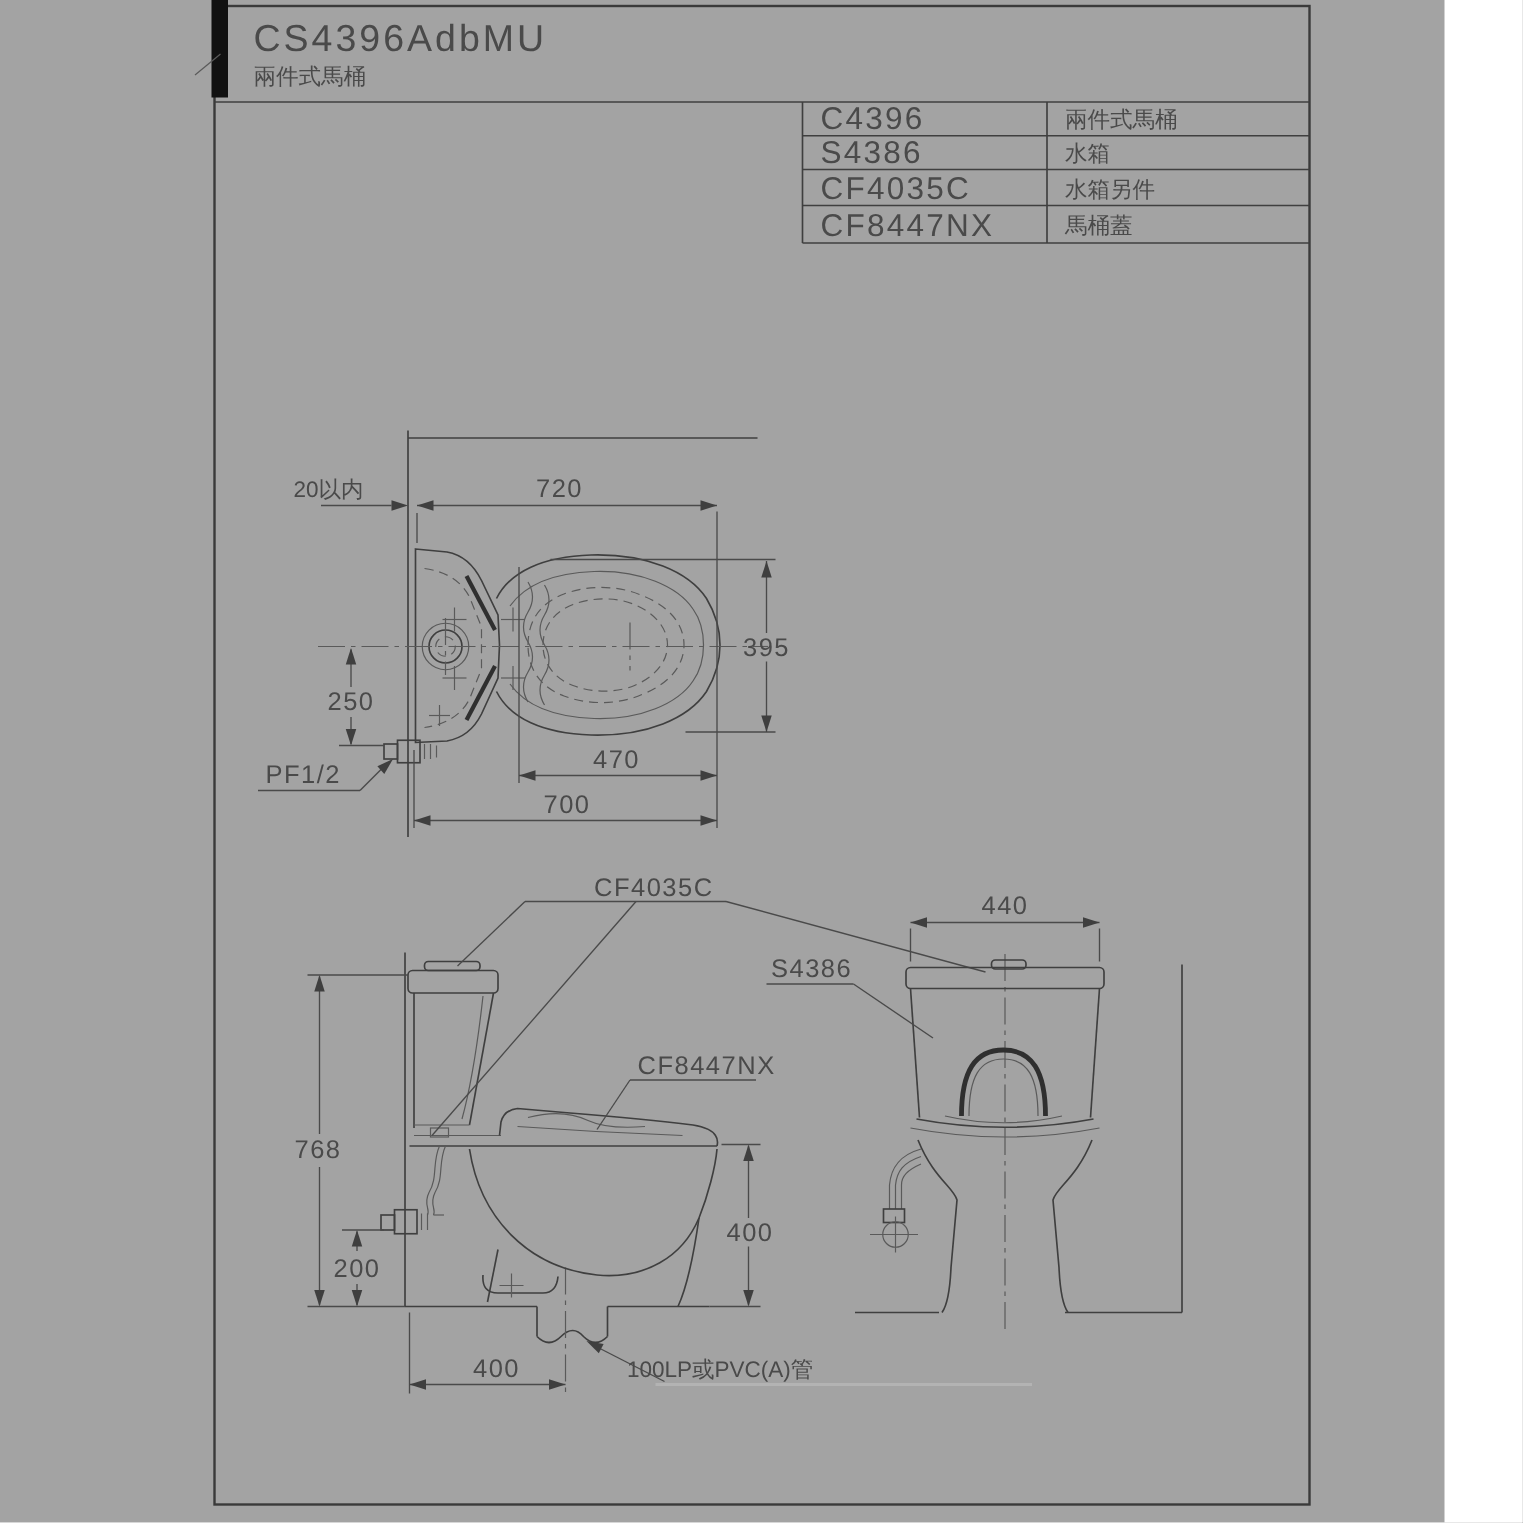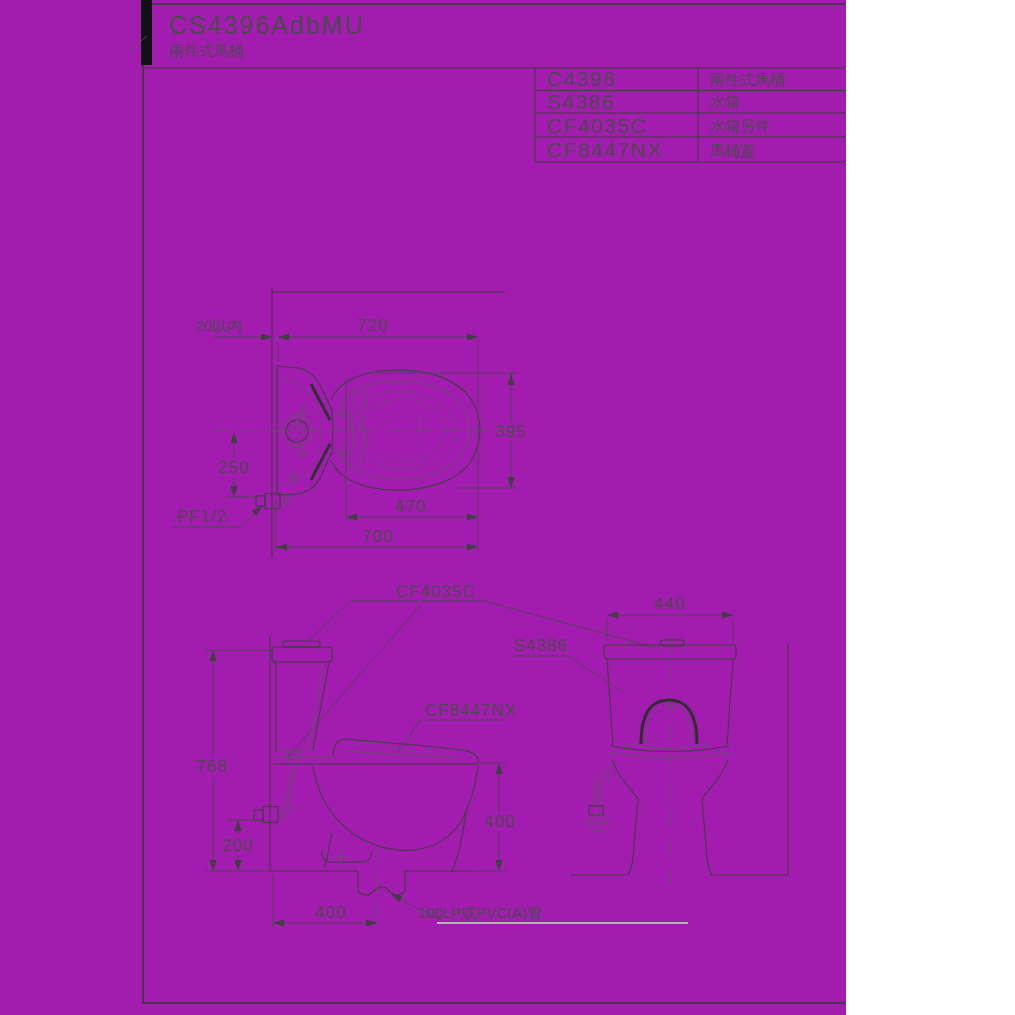--- a/index.html
+++ b/index.html
@@ -1,16 +1,16 @@
 <!DOCTYPE html>
 <html><head>
 <meta charset="utf-8">
 <style>
   html,body{margin:0;padding:0;background:#ffffff;}
-  #sheet{position:relative;width:846px;height:1015px;background:#a21caf;overflow:hidden;
+  #sheet{position:relative;width:963px;height:1015px;background:#a3a3a3;overflow:hidden;
          font-family:"Liberation Sans", sans-serif;}
   svg{position:absolute;left:0;top:0;}
   svg text{fill:#4a4a4a;font-family:"Liberation Sans", sans-serif;}
   .ln{stroke:#3f3f3f;stroke-width:1.1;fill:none;}
   .thin{stroke:#5a5a5a;stroke-width:0.8;fill:none;}
   .bold{stroke:#2f2f2f;stroke-width:2.8;fill:none;}
   .dim{stroke:#4a4a4a;stroke-width:0.9;fill:none;}
   .arr{fill:#3f3f3f;stroke:none;}
   .dash{stroke:#5a5a5a;stroke-width:0.8;fill:none;stroke-dasharray:6 4;}
   .cl{stroke:#5a5a5a;stroke-width:0.8;fill:none;stroke-dasharray:18 4 3 4;}

